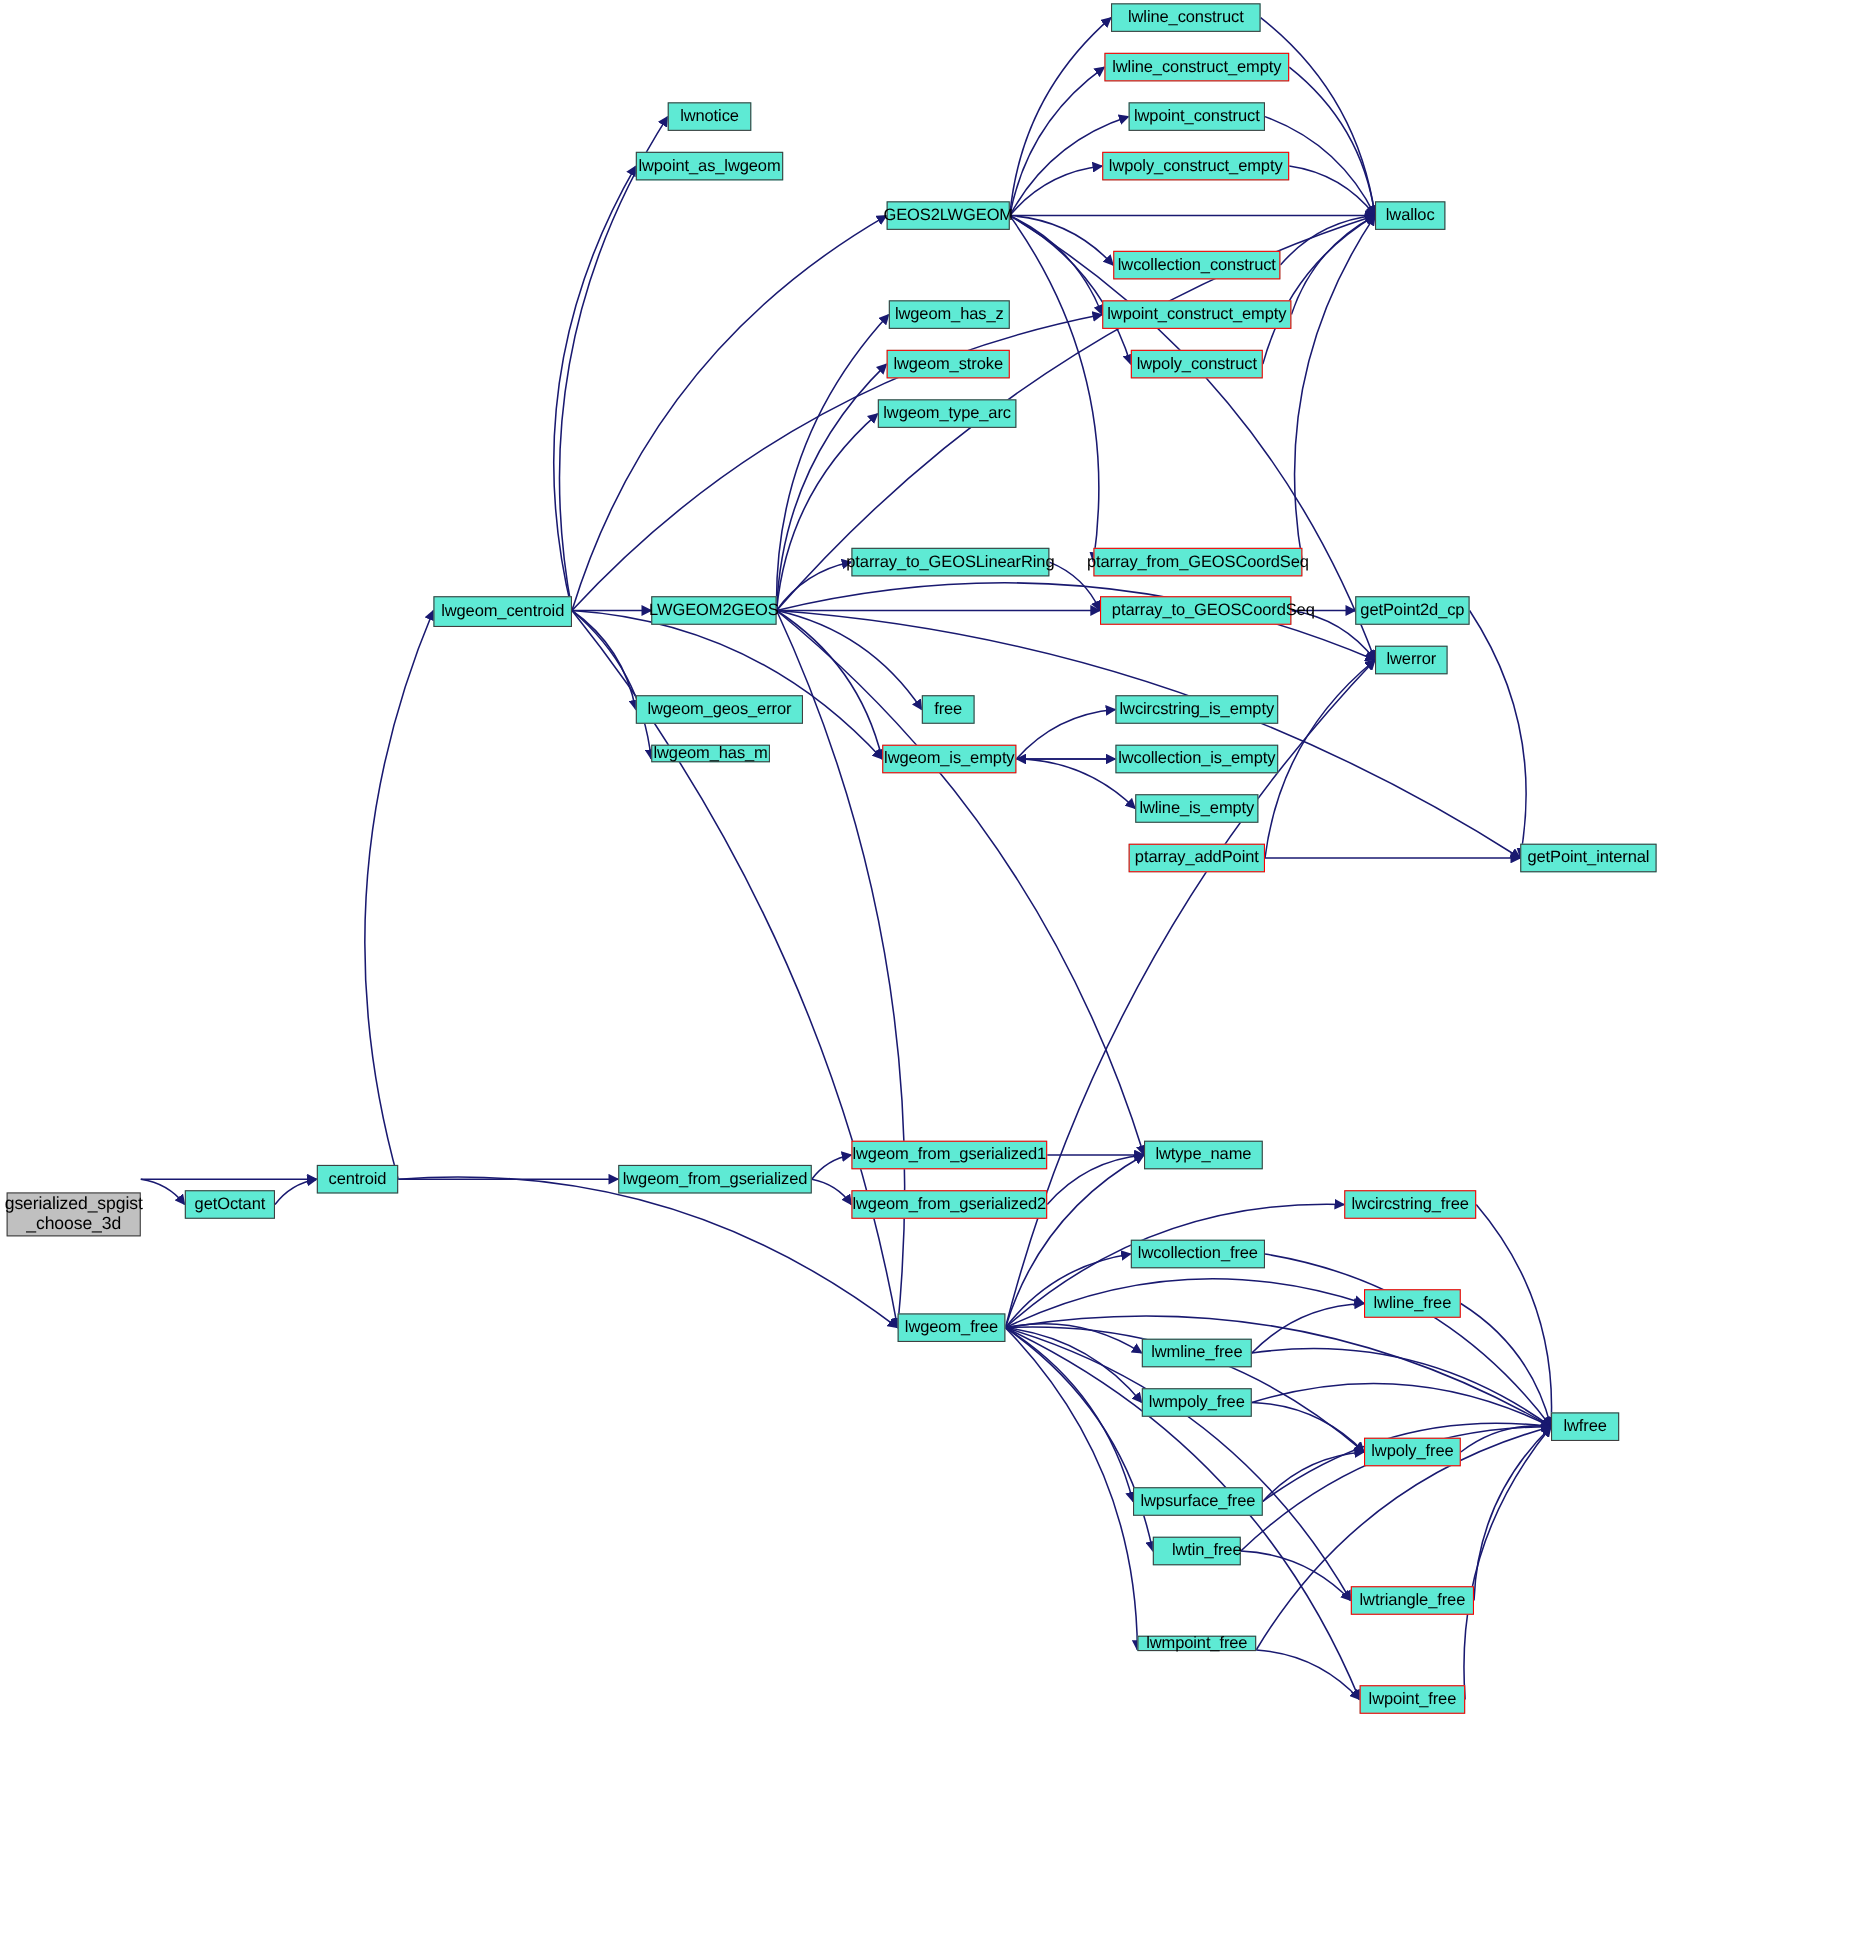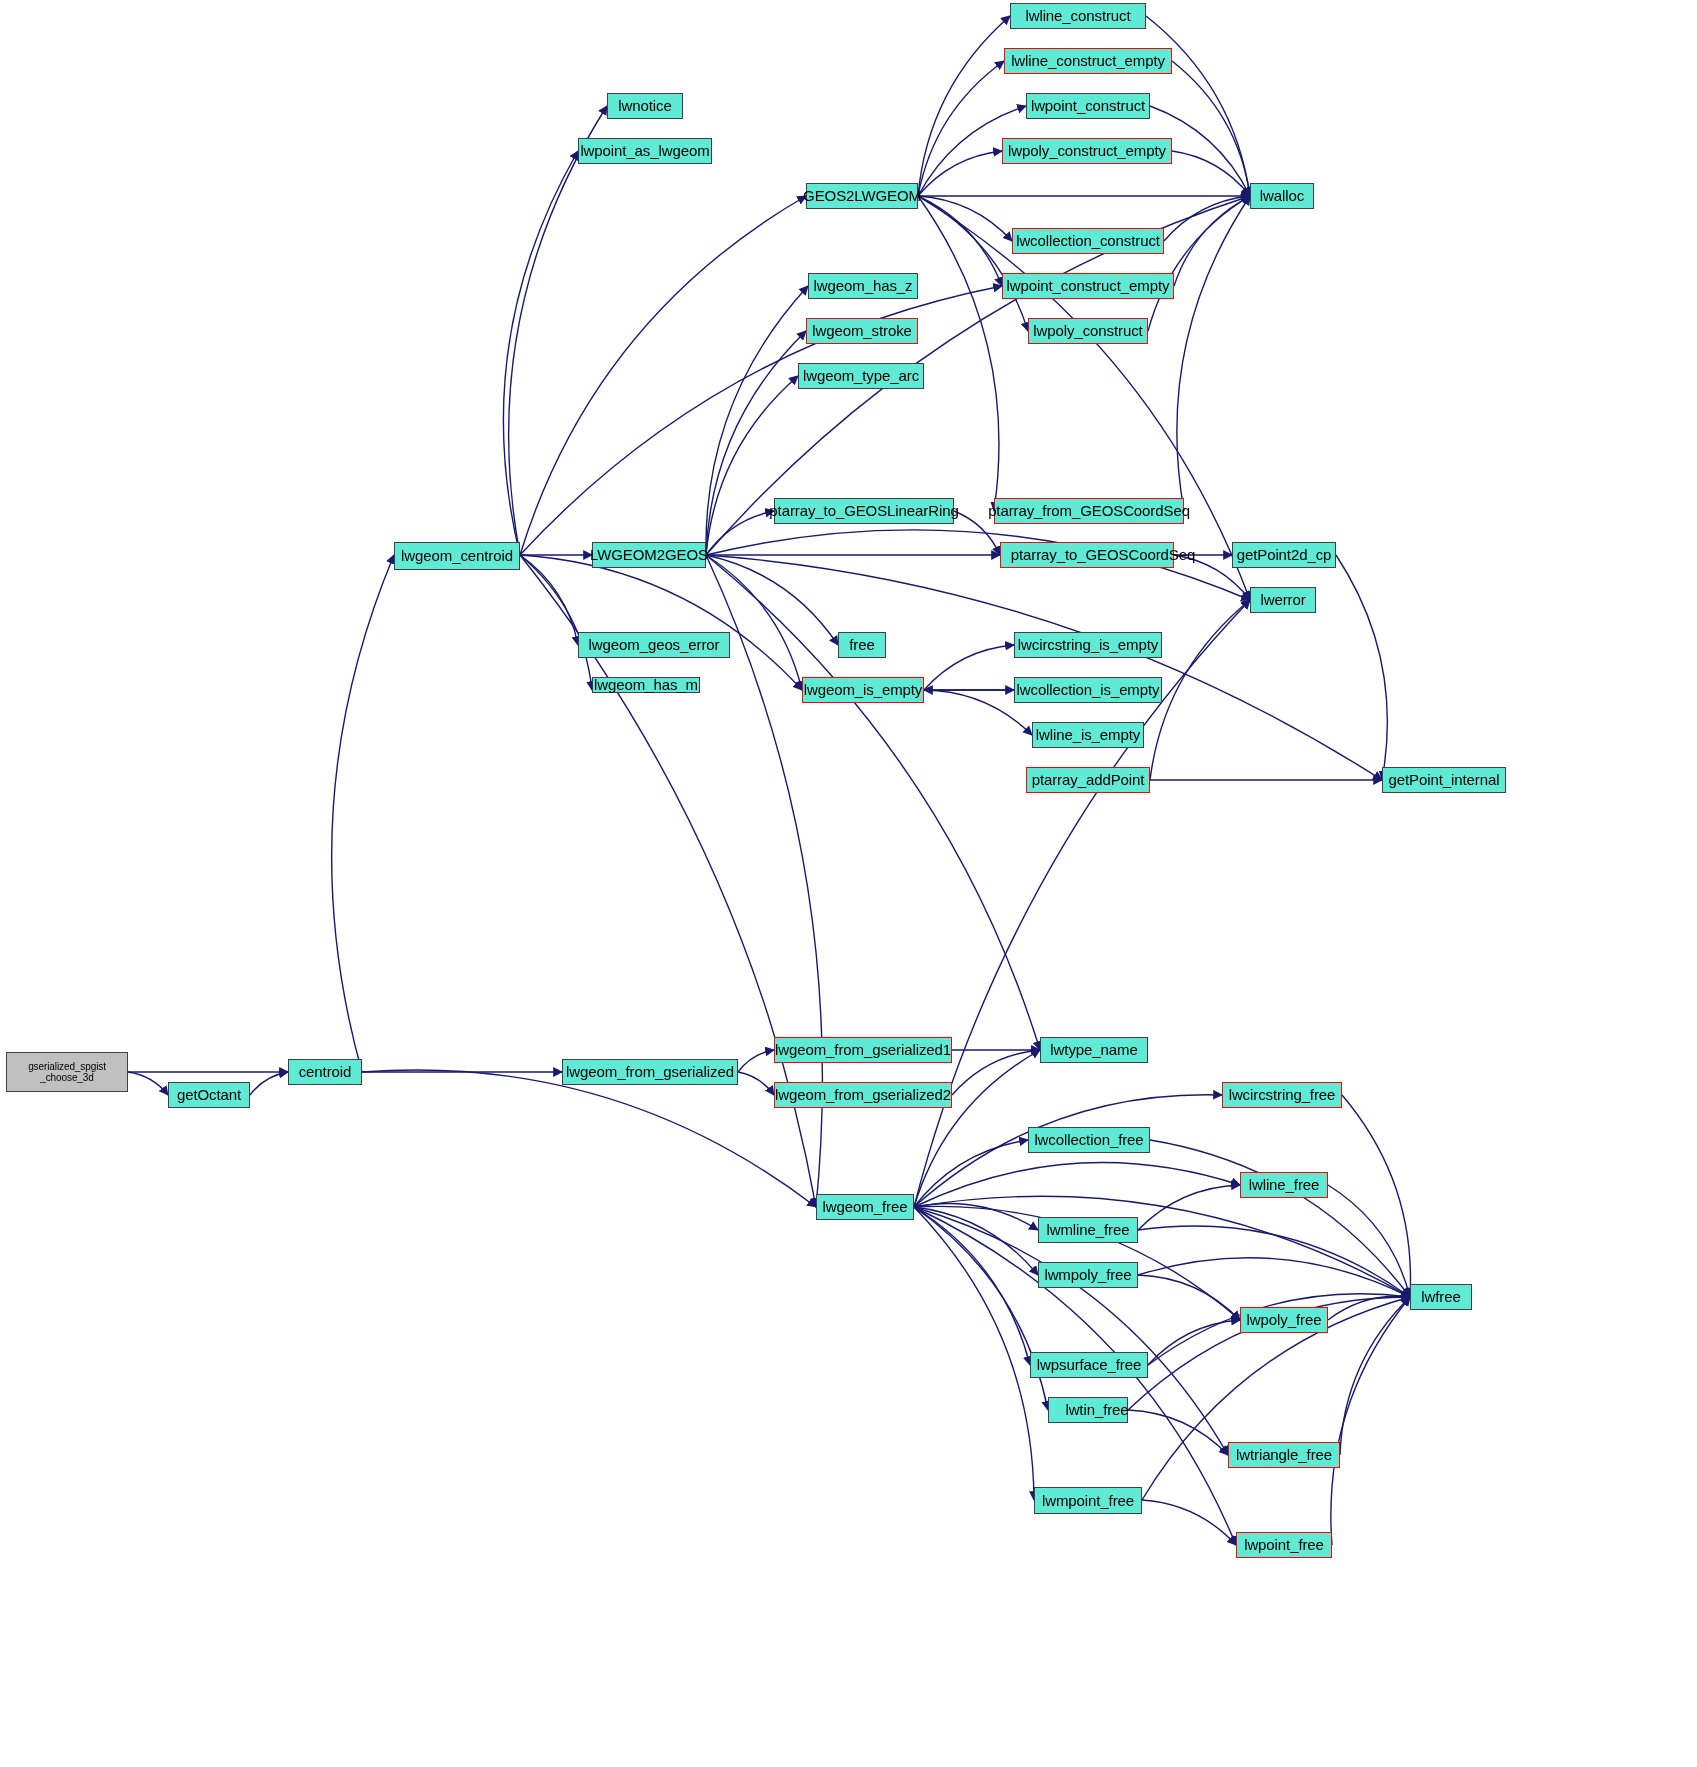--- a/index.html
+++ b/index.html
@@ -36,21 +36,22 @@
     white-space: pre;
     letter-spacing: -0.1px;
     padding: 0 4px;
   }
   .node.red {
     border-color: #ff0000;
   }
   .node.root {
     background: #c0c0c0;
     border-color: #404040;
-    font-size: 10px;
+    font-size: 16px;
+    margin-top: 32px;
   }
   .node .lbl { pointer-events: none; }
 </style>
 </head>
 <body>
 
 <div id="graph-root">
   <svg class="edges" viewBox="0 0 1697 1767">
     <defs>
       <marker id="arrow" viewBox="0 0 10 10" refX="9" refY="5" markerWidth="7" markerHeight="7" orient="auto-start-reverse">
@@ -192,16 +193,16 @@
       <div class="node" style="left: 1028px; top: 1127px; width: 122px; height: 26px;"><span class="lbl">lwcollection_free</span></div>
       <div class="node red" style="left: 1240px; top: 1172px; width: 88px; height: 26px;"><span class="lbl">lwline_free</span></div>
       <div class="node" style="left: 816px; top: 1194px; width: 98px; height: 26px;"><span class="lbl">lwgeom_free</span></div>
       <div class="node" style="left: 1038px; top: 1217px; width: 100px; height: 26px;"><span class="lbl">lwmline_free</span></div>
       <div class="node" style="left: 1038px; top: 1262px; width: 100px; height: 26px;"><span class="lbl">lwmpoly_free</span></div>
       <div class="node" style="left: 1410px; top: 1284px; width: 62px; height: 26px;"><span class="lbl">lwfree</span></div>
       <div class="node red" style="left: 1240px; top: 1307px; width: 88px; height: 26px;"><span class="lbl">lwpoly_free</span></div>
       <div class="node" style="left: 1030px; top: 1352px; width: 118px; height: 26px;"><span class="lbl">lwpsurface_free</span></div>
       <div class="node" style="left: 1048px; top: 1397px; width: 80px; height: 26px; padding-left: 22px;"><span class="lbl">lwtin_free</span></div>
       <div class="node red" style="left: 1228px; top: 1442px; width: 112px; height: 26px;"><span class="lbl">lwtriangle_free</span></div>
-      <div class="node" style="left: 1034px; top: 1487px; width: 108px; height: 27px;"><span class="lbl">lwmpoint_free</span></div>
+      <div class="node" style="left: 1034px; top: 1487px; width: 108px; height: 14px;"><span class="lbl">lwmpoint_free</span></div>
       <div class="node red" style="left: 1236px; top: 1532px; width: 96px; height: 26px;"><span class="lbl">lwpoint_free</span></div>
     </div>
 </div>
 
 </body></html>

